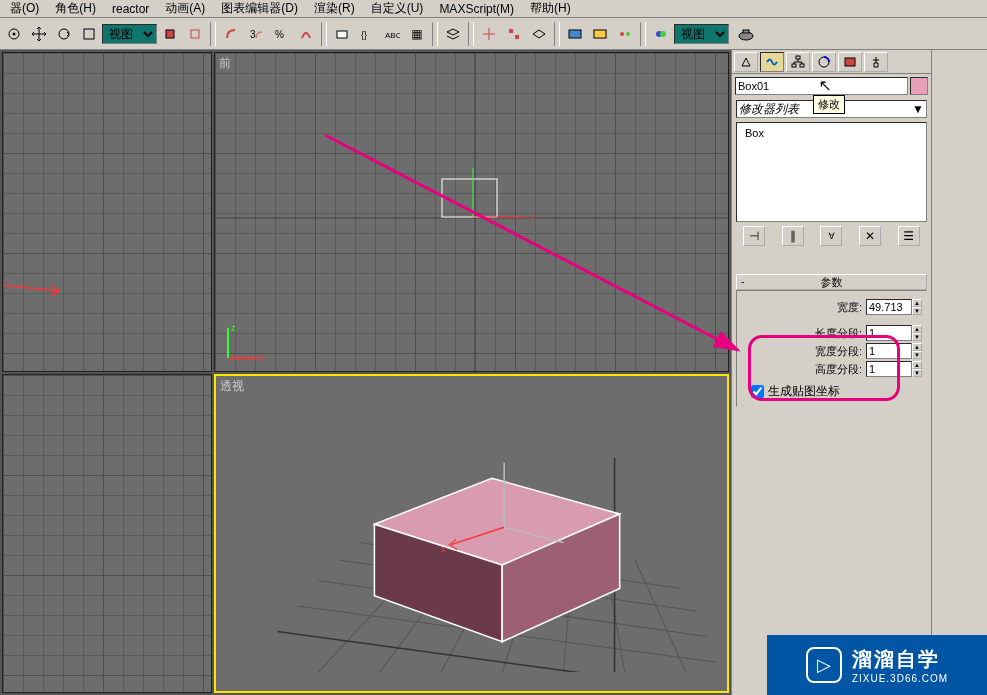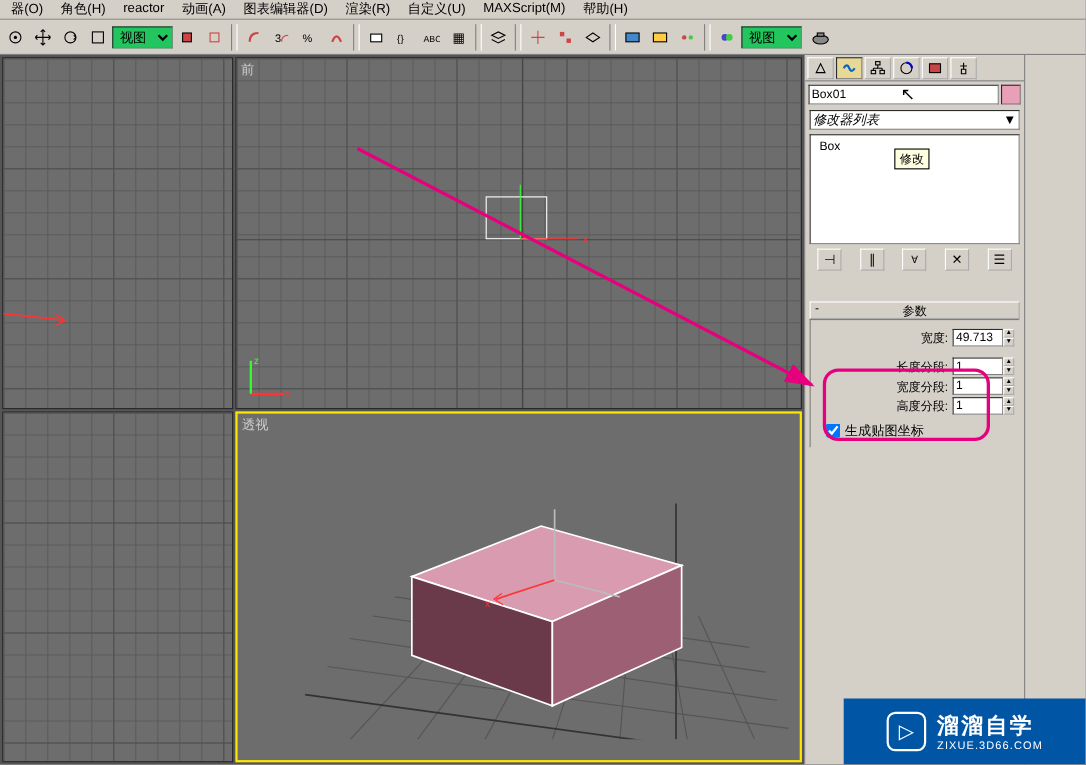--- a/index.html
+++ b/index.html
@@ -1,24 +1,24 @@
 <!DOCTYPE html>
 <html><head>
 <meta charset="utf-8">
 <style>
 * { margin: 0; padding: 0; box-sizing: border-box; }
 body { font-family: "SimSun", Arial, sans-serif; font-size: 12px; background: #c0c0c0; width: 987px; height: 695px; overflow: hidden; position: relative; }
 
-.menubar { background: #d4d0c8; height: 18px; display: flex; padding: 0 2px; border-bottom: 1px solid #808080; }
+.menubar { background: #d4d0c8; height: 18px; display: flex; align-items: center; padding: 0 2px; border-bottom: 1px solid #808080; }
 .menubar span { padding: 0 8px; cursor: default; }
 
 .toolbar { background: #d4d0c8; height: 32px; display: flex; align-items: center; padding: 2px; border-bottom: 1px solid #808080; gap: 1px; }
 .tbtn { width: 24px; height: 24px; border: 1px solid #d4d0c8; display: flex; align-items: center; justify-content: center; }
 .tsep { width: 6px; height: 24px; border-left: 1px solid #808080; border-right: 1px solid #fff; margin: 0 2px; }
-.tselect { height: 20px; font-size: 12px; background: #22c55e; border: 1px inset #808080; padding: 0 2px; }
+.tselect { height: 20px; font-size: 12px; background: #0f766e; border: 1px inset #808080; padding: 0 2px; }
 
 .workspace { display: flex; height: calc(100% - 50px); }
 .viewports { flex: 1; display: grid; grid-template-columns: 210px 1fr; grid-template-rows: 1fr 1fr; gap: 2px; background: #555; padding: 2px; }
 .viewport { background: #6d6d6d; position: relative; border: 1px solid #222; overflow: hidden; }
 .viewport.active { border: 2px solid #ffe600; }
 .vlabel { position: absolute; top: 2px; left: 4px; color: #ccc; font-size: 12px; z-index: 10; }
 .grid { position: absolute; inset: 0; background-image: linear-gradient(#5e5e5e 1px, transparent 1px), linear-gradient(90deg, #5e5e5e 1px, transparent 1px); background-size: 20px 20px; }
 .grid-dark { background-image: linear-gradient(#4f4f4f 1px, transparent 1px), linear-gradient(90deg, #4f4f4f 1px, transparent 1px), linear-gradient(#5a5a5a 1px, transparent 1px), linear-gradient(90deg, #5a5a5a 1px, transparent 1px); background-size: 100px 100px, 100px 100px, 20px 20px, 20px 20px; }
 
 .sidepanel { width: 200px; background: #d4d0c8; border-left: 1px solid #808080; display: flex; flex-direction: column; }
@@ -54,21 +54,21 @@
 .checkbox-row input { width: 13px; height: 13px; }
 
 .emptyside { width: 56px; background: #d4d0c8; border-left: 1px solid #808080; }
 
 .watermark { position: absolute; right: 0; bottom: 0; width: 220px; height: 60px; background: #0055a5; color: #fff; display: flex; align-items: center; justify-content: center; gap: 10px; z-index: 100; }
 .watermark .logo { width: 36px; height: 36px; border: 2px solid #fff; border-radius: 8px; display: flex; align-items: center; justify-content: center; font-size: 18px; }
 .watermark .txt { display: flex; flex-direction: column; }
 .watermark .txt .big { font-size: 20px; font-weight: bold; letter-spacing: 2px; }
 .watermark .txt .small { font-size: 10px; letter-spacing: 1px; }
 
-.tooltip { position: absolute; background: #ffffe1; border: 1px solid #000; padding: 1px 4px; font-size: 11px; z-index: 60; margin-top: 40px; }
+.tooltip { position: absolute; background: #ffffe1; border: 1px solid #000; padding: 1px 4px; font-size: 11px; z-index: 60; }
 
 .cursor { position: absolute; z-index: 55; font-size: 16px; color: #000; pointer-events: none; }
 .persp-floor { position: absolute; inset: 0; }
 </style>
 </head>
 <body>
 
 <div class="menubar">
   <span>器(O)</span>
   <span>角色(H)</span>

